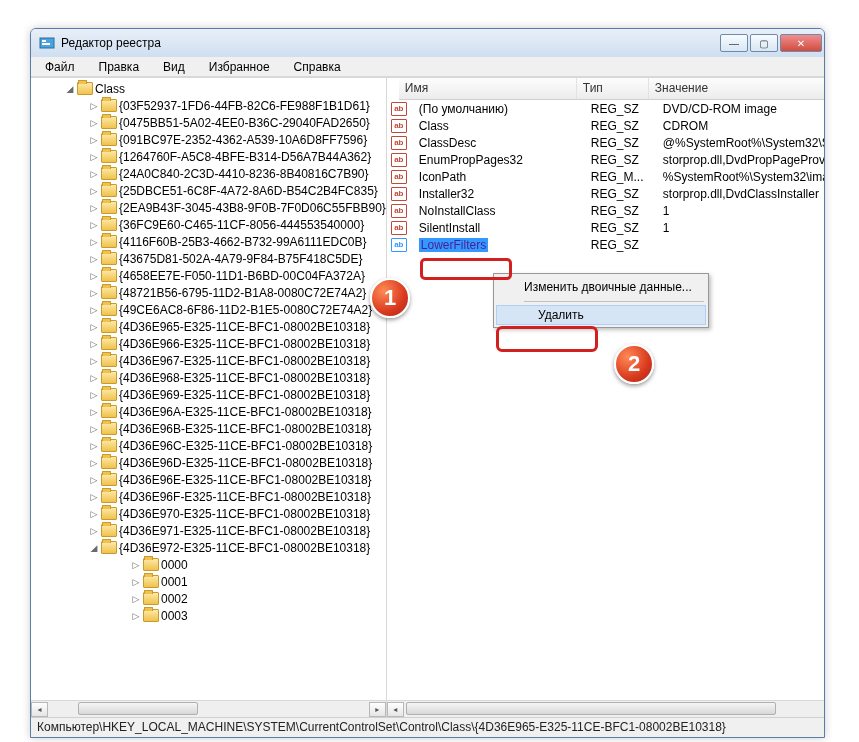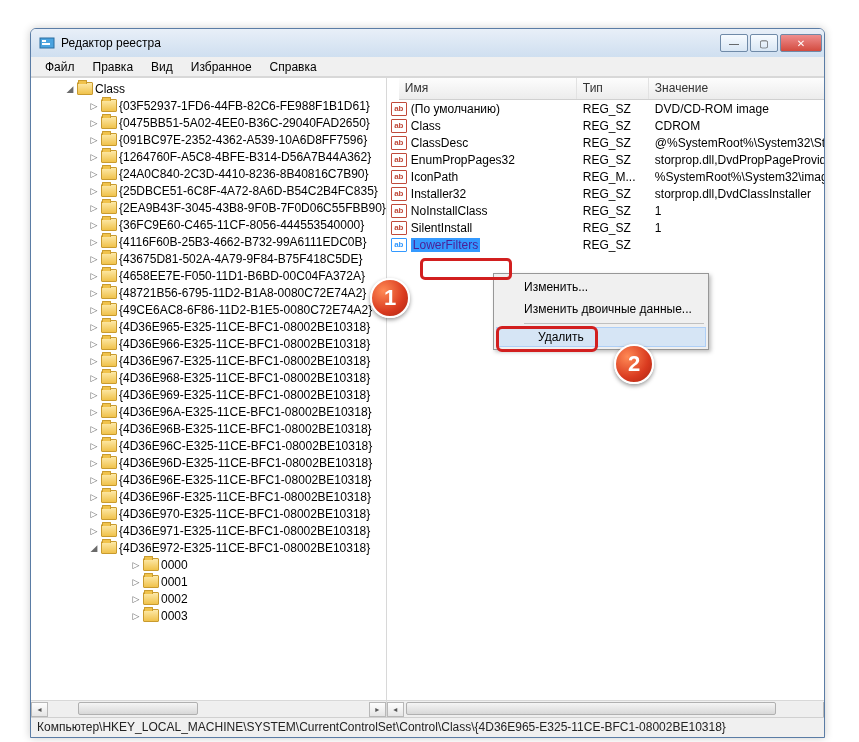--- a/index.html
+++ b/index.html
@@ -6,21 +6,21 @@
 body { background: #fff; width: 859px; height: 742px; position: relative; overflow: hidden; }
 
 .window { position: absolute; left: 30px; top: 28px; width: 795px; height: 710px; background: #f0f0f0; border: 1px solid #5a7ca5; border-radius: 6px 6px 0 0; box-shadow: 0 0 8px rgba(0,0,0,.2); display: flex; flex-direction: column; overflow: hidden; }
 .titlebar { height: 28px; background: linear-gradient(#e8eff8,#cfdff0); display: flex; align-items: center; padding: 0 2px 0 8px; gap: 6px; }
 .titlebar .app-icon { width: 16px; height: 16px; }
 .titlebar .title { flex: 1; color: #000; }
 .win-btn { width: 28px; height: 18px; border: 1px solid #6f8aa8; border-radius: 2px; background: linear-gradient(#f7fbff,#d8e6f4); display: flex; align-items: center; justify-content: center; font-size: 10px; color: #3b3b3b; }
 .win-btn.close { background: linear-gradient(#ef8f8f,#d34b3f); color: #fff; width: 42px; }
 .win-btns { display: flex; gap: 2px; }
 
-.menubar { height: 20px; background: #f0f0f0; display: flex; align-items: center; padding: 0 6px; gap: 2px; border-bottom: 1px solid #d8d8d8; }
+.menubar { height: 20px; background: #f0f0f0; display: flex; align-items: center; padding: 0 6px; gap: 8px; border-bottom: 1px solid #d8d8d8; }
 .menubar .menu-item { padding: 2px 8px; }
 
 .content { flex: 1; display: flex; background: #fff; border-top: 1px solid #d8d8d8; position: relative; overflow: hidden; }
 .tree-pane { width: 358px; border-right: 1px solid #d8d8d8; background: #fff; display: flex; flex-direction: column; }
 .tree-scroll { flex: 1; overflow: hidden; }
 .tree { padding: 2px 0 2px 0; white-space: nowrap; }
 .tree-row { height: 17px; display: flex; align-items: center; gap: 2px; padding-left: 58px; }
 .tree-row.root { padding-left: 34px; }
 .tree-row.sub { padding-left: 100px; }
 .expander { width: 10px; display: inline-flex; justify-content: center; color: #6a6a6a; font-size: 9px; }
@@ -29,21 +29,21 @@
 .tree-label { color: #000; }
 
 .list-pane { flex: 1; display: flex; flex-direction: column; background: #fff; }
 .list-header { height: 22px; display: flex; background: linear-gradient(#fdfdfd,#ececec); border-bottom: 1px solid #d0d0d0; margin-left: 12px; }
 .list-header .col { padding: 3px 6px; border-right: 1px solid #e2e2e2; color: #333; }
 .col-name { width: 178px; }
 .col-type { width: 72px; }
 .col-value { flex: 1; }
 .list-body { flex: 1; position: relative; }
 .list-row { height: 17px; display: flex; align-items: center; padding: 0 4px; }
-.ab-icon { width: 16px; height: 14px; border: 1px solid #c04a3a; background: #fff; color: #c04a3a; font-size: 8px; font-weight: bold; display: flex; align-items: center; justify-content: center; margin-right: 4px; border-radius: 1px; }
+.ab-icon { width: 16px; height: 14px; border: 1px solid #c04a3a; background: #fff; color: #c04a3a; font-size: 8px; font-weight: bold; display: flex; align-items: center; justify-content: center; margin-right: 12px; border-radius: 1px; }
 .cell-name { width: 172px; overflow: hidden; text-overflow: ellipsis; white-space: nowrap; }
 .cell-type { width: 72px; overflow: hidden; white-space: nowrap; }
 .cell-value { flex: 1; overflow: hidden; text-overflow: ellipsis; white-space: nowrap; }
 .list-row.selected .cell-name-inner { background: #3399ff; color: #4c1d95; padding: 0 2px; }
 .list-row.selected .ab-icon { border-color: #3399ff; color: #3399ff; }
 
 .hscroll { height: 17px; background: #f0f0f0; border-top: 1px solid #d8d8d8; display: flex; align-items: center; }
 .hscroll .btn { width: 17px; height: 15px; background: linear-gradient(#fefefe,#e5e5e5); border: 1px solid #b8b8b8; display: flex; align-items: center; justify-content: center; font-size: 8px; color: #555; }
 .hscroll .track { flex: 1; height: 15px; background: #efefef; position: relative; }
 .hscroll .thumb { position: absolute; top: 0; height: 13px; background: linear-gradient(#f5f5f5,#d8d8d8); border: 1px solid #b0b0b0; border-radius: 2px; }
@@ -332,21 +332,20 @@
       </div>
     </div>
   </div>
 
   <div class="statusbar">Компьютер\HKEY_LOCAL_MACHINE\SYSTEM\CurrentControlSet\Control\Class\{4D36E965-E325-11CE-BFC1-08002BE10318}</div>
 </div>
 
 <div class="sel-box" style="left:420px; top:258px; width:92px; height:22px;"></div>
 
 <div class="context-menu">
-  <div class="cm-item">Изменить...</div>
   <div class="cm-item">Изменить двоичные данные...</div>
   <div class="cm-sep"></div>
   <div class="cm-item hover">Удалить</div>
 </div>
 
 <div class="highlight-box" style="left:496px; top:326px; width:102px; height:26px;"></div>
 
 <div class="marker" style="left:370px; top:278px;">1</div>
 <div class="marker" style="left:614px; top:344px;">2</div>
 

